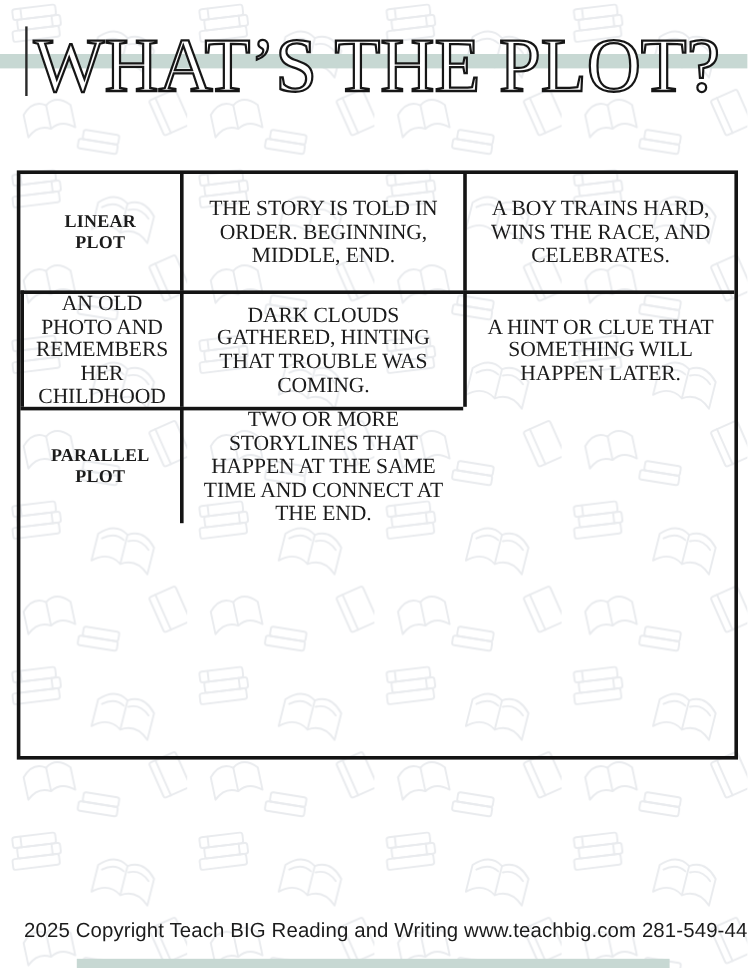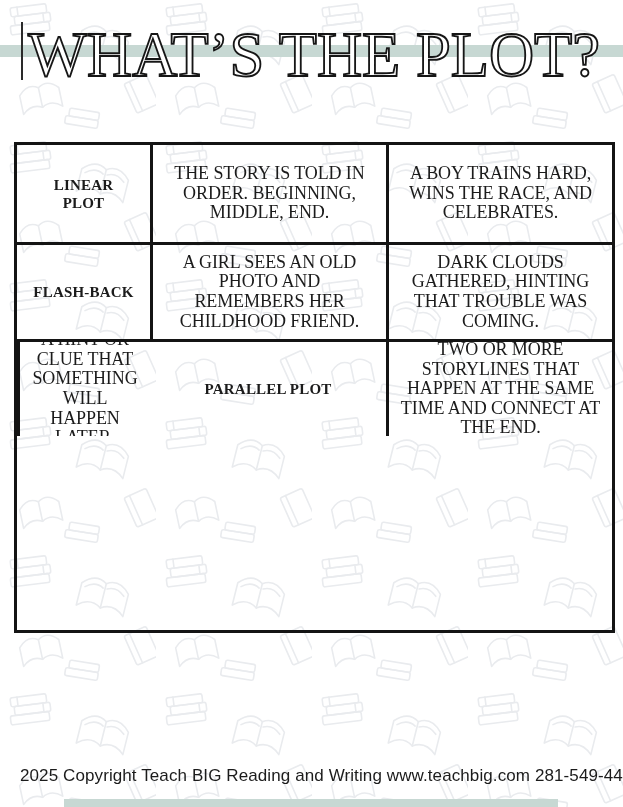--- a/index.html
+++ b/index.html
@@ -132,23 +132,20 @@
   <div class="cell term no-top">
       <span>LINEAR PLOT</span>
     </div>
   <div class="cell deftext no-top bl">
       <span>THE STORY IS TOLD IN ORDER. BEGINNING, MIDDLE, END.</span>
     </div>
   <div class="cell deftext no-top bl">
       <span>A BOY TRAINS HARD, WINS THE RACE, AND CELEBRATES.</span>
     </div>
 
-  <div class="cell term">
-      <span>FLASH-BACK</span>
-    </div>
   <div class="cell deftext bl">
       <span>A GIRL SEES AN OLD PHOTO AND REMEMBERS HER CHILDHOOD FRIEND.</span>
     </div>
 
   <div class="cell deftext bl">
       <span>DARK CLOUDS GATHERED, HINTING THAT TROUBLE WAS COMING.</span>
     </div>
   <div class="cell deftext bl">
       <span>A HINT OR CLUE THAT SOMETHING WILL HAPPEN LATER.</span>
     </div>

